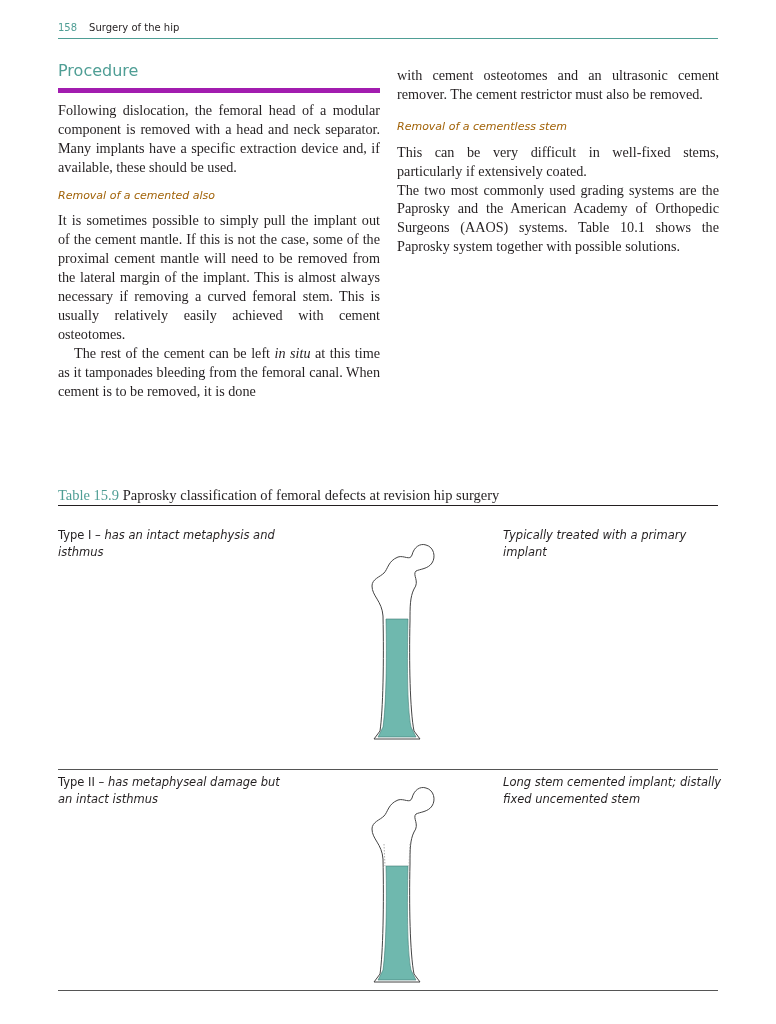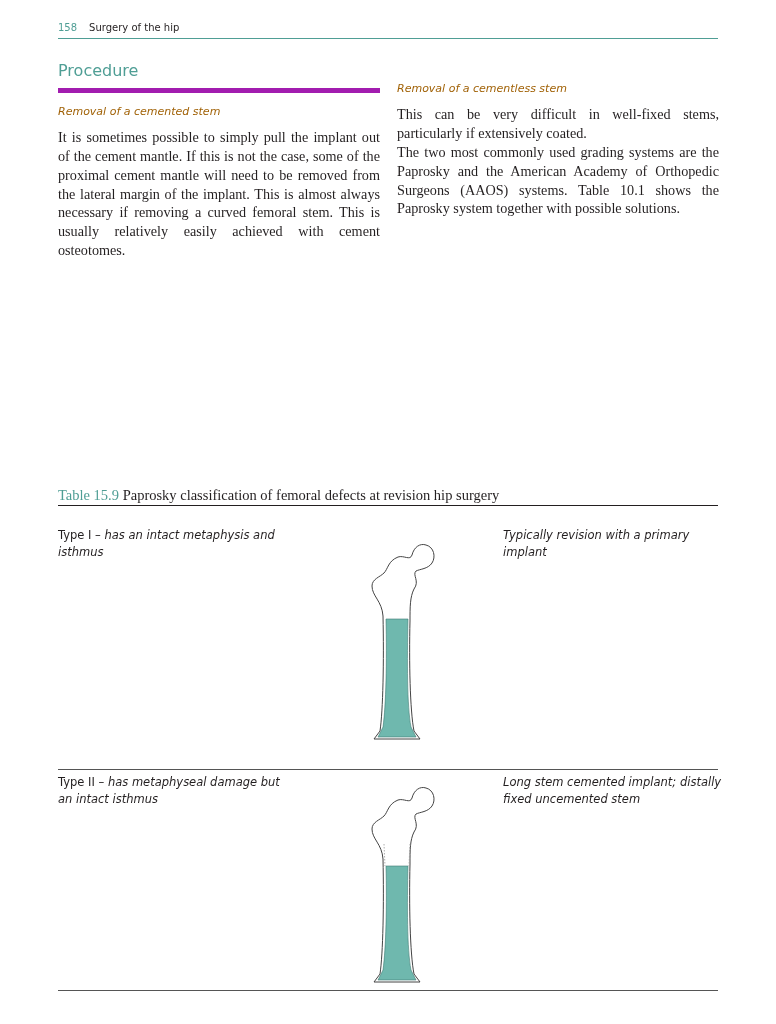--- a/index.html
+++ b/index.html
@@ -44,45 +44,48 @@
 </style>
 </head>
 <body>
 
 <div class="running-head">
   <span class="pg">158</span><span>Surgery of the hip</span>
 </div>
 
 <div class="col col-left">
   <h2 class="section">Procedure</h2>
-  <h3 class="sub">Removal of a cemented stem</h3>
+  <p>Following dislocation, the femoral head of a modular component is removed with a head and neck separator. Many implants have a specific extraction device and, if available, these should be used.</p>
+  <h3 class="sub">Removal of a cemented also</h3>
   <p>It is sometimes possible to simply pull the implant out of the cement mantle. If this is not the case, some of the proximal cement mantle will need to be removed from the lateral margin of the implant. This is almost always necessary if removing a curved femoral stem. This is usually relatively easily achieved with cement osteotomes.</p>
+  <p class="indent"><span>The rest of the cement can be left </span><i>in situ</i><span> at this time as it tamponades bleeding from the femoral canal. When cement is to be removed, it is done</span></p>
 </div>
 
 <div class="col col-right">
+  <p>with cement osteotomes and an ultrasonic cement remover. The cement restrictor must also be removed.</p>
   <h3 class="sub" style="margin-top:14px">Removal of a cementless stem</h3>
   <p>This can be very difficult in well-fixed stems, particularly if extensively coated.</p>
   <p>The two most commonly used grading systems are the Paprosky and the American Academy of Orthopedic Surgeons (AAOS) systems. Table 10.1 shows the Paprosky system together with possible solutions.</p>
 </div>
 
 <div class="table-caption">
   <span class="tnum">Table 15.9</span><span> Paprosky classification of femoral defects at revision hip surgery</span>
 </div>
 
 <div class="tbl">
 
   <div class="trow sep">
     <div class="cell-grade">
       <span class="type">Type I</span><span> – </span><span class="desc">has an intact metaphysis and isthmus</span>
     </div>
     <svg class="diagram" viewBox="0 0 80 215">
       <path d="M22 190 C 25 170, 26 120, 25 75 C 24 60, 14 55, 14 45 C 14 38, 22 36, 26 32 C 30 28, 30 20, 40 16 C 46 14, 52 20, 54 14 C 56 6, 62 2, 68 4 C 76 6, 78 16, 74 22 C 70 28, 62 28, 58 30 C 54 34, 62 40, 56 48 C 52 56, 52 66, 52 80 C 51 120, 52 170, 56 190 L 62 198 L 16 198 Z" fill="#ffffff" stroke="#444" stroke-width="1"></path>
       <path d="M28 78 L 50 78 C 49 120, 49 165, 53 186 L 58 196 L 20 196 L 25 186 C 28 165, 29 120, 28 78 Z" fill="#6fb8ae" stroke="#3d7a72" stroke-width="0.6"></path>
     </svg>
-    <div class="cell-treat">Typically revision with a primary implant</div>
+    <div class="cell-treat">Typically treated with a primary implant</div>
   </div>
 
   <div class="trow last">
     <div class="cell-grade">
       <span class="type">Type II</span><span> – </span><span class="desc">has metaphyseal damage but an intact isthmus</span>
     </div>
     <svg class="diagram" style="top:14px" viewBox="0 0 80 215">
       <path d="M22 190 C 25 170, 26 120, 25 75 C 24 60, 14 55, 14 45 C 14 38, 22 36, 26 32 C 30 28, 30 20, 40 16 C 46 14, 52 20, 54 14 C 56 6, 62 2, 68 4 C 76 6, 78 16, 74 22 C 70 28, 62 28, 58 30 C 54 34, 62 40, 56 48 C 52 56, 52 66, 52 80 C 51 120, 52 170, 56 190 L 62 198 L 16 198 Z" fill="#ffffff" stroke="#444" stroke-width="1"></path>
       <path d="M28 82 L 50 82 C 49 120, 49 165, 53 186 L 58 196 L 20 196 L 25 186 C 28 165, 29 120, 28 82 Z" fill="#6fb8ae" stroke="#3d7a72" stroke-width="0.6"></path>
       <path d="M26 60 L 27 82 M 52 60 L 51 82" stroke="#999" stroke-width="0.8" stroke-dasharray="1.5 1.5" fill="none"></path>

